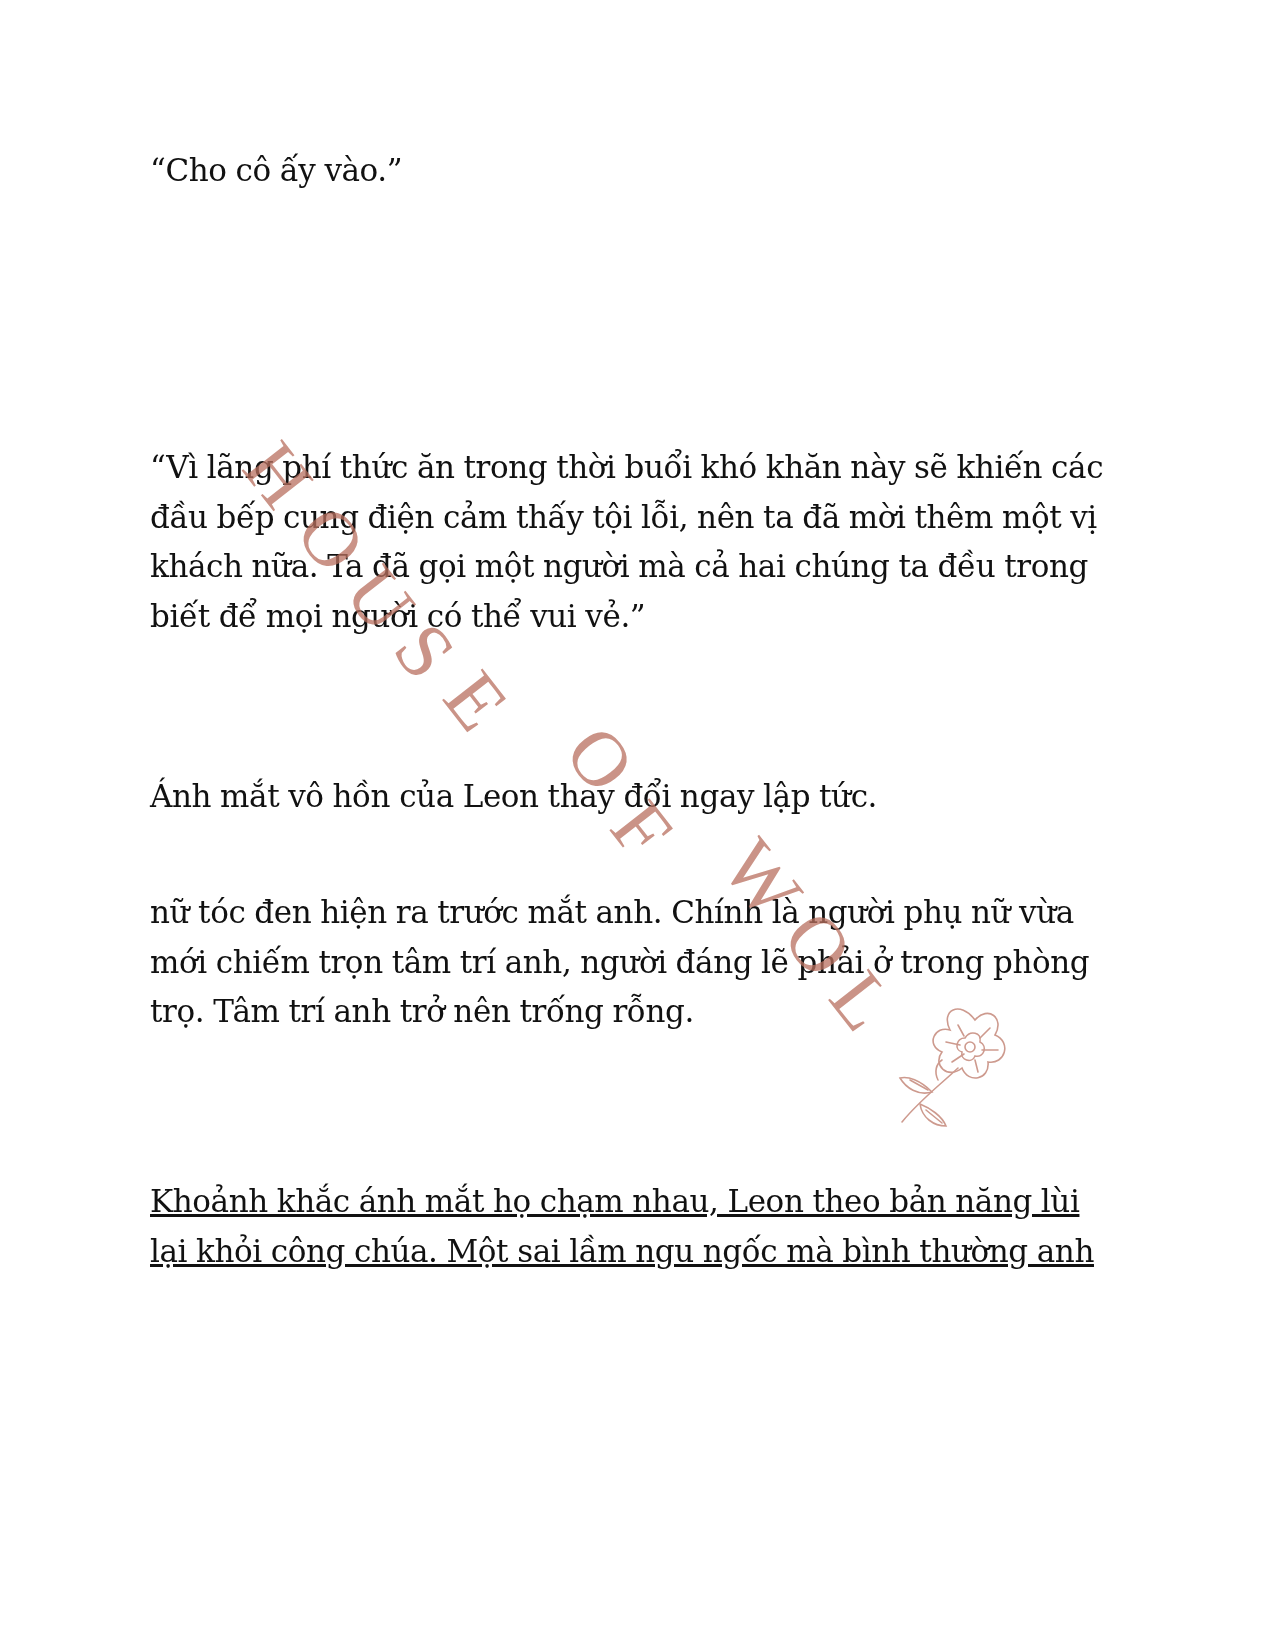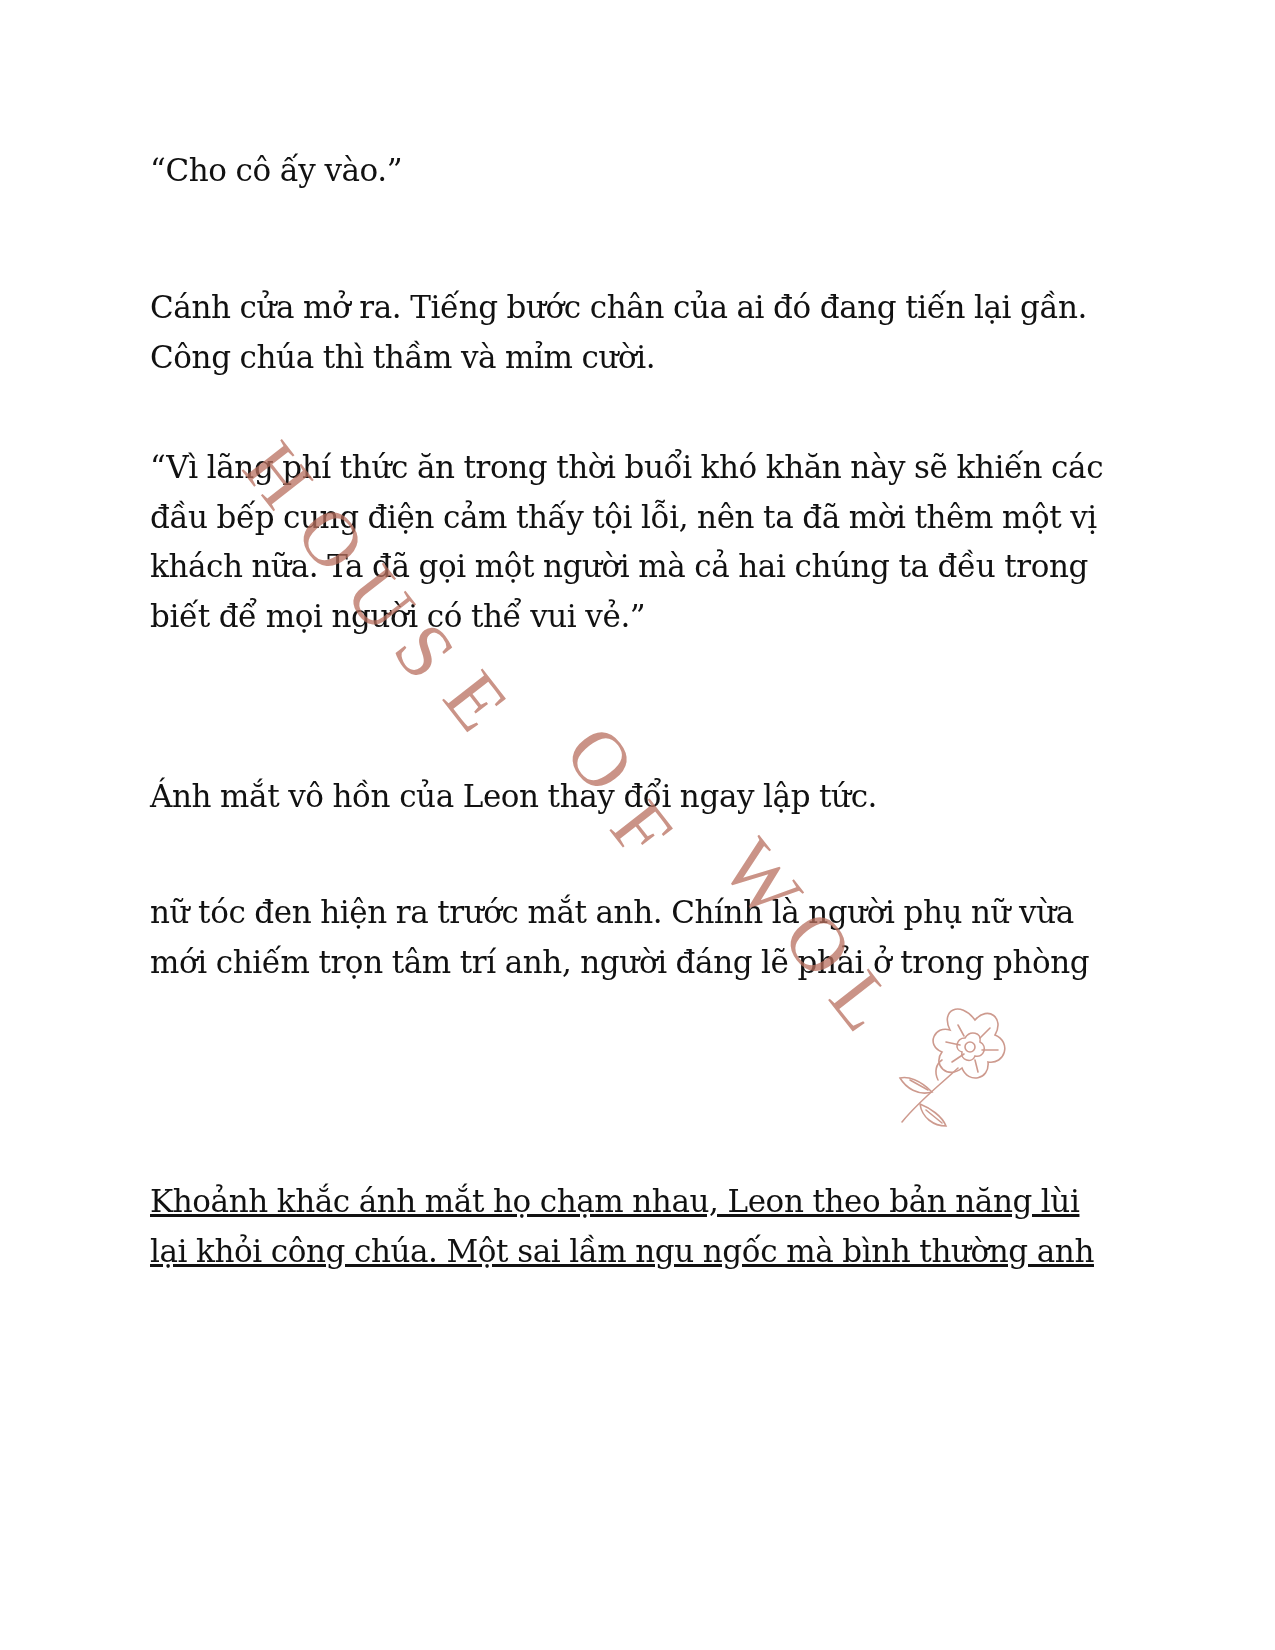--- a/index.html
+++ b/index.html
@@ -67,39 +67,36 @@
   </style>
 </head>
 <body>
 
 <div class="page">
 
   <p class="para" id="p1">
     <span class="line">“Cho cô ấy vào.”</span>
   </p>
 
-  <p class="para" id="p2">
-    <span class="line">Cánh cửa mở ra. Tiếng bước chân của ai đó đang tiến lại gần.</span>
-    <span class="line">Công chúa thì thầm và mỉm cười.</span>
-  </p>
 
   <p class="para" id="p3">
     <span class="line">“Vì lãng phí thức ăn trong thời buổi khó khăn này sẽ khiến các</span>
     <span class="line">đầu bếp cung điện cảm thấy tội lỗi, nên ta đã mời thêm một vị</span>
     <span class="line">khách nữa. Ta đã gọi một người mà cả hai chúng ta đều trong</span>
     <span class="line">biết để mọi người có thể vui vẻ.”</span>
   </p>
 
   <p class="para" id="p4">
     <span class="line">Ánh mắt vô hồn của Leon thay đổi ngay lập tức.</span>
   </p>
 
   <p class="para" id="p5">
     <span class="line">nữ tóc đen hiện ra trước mắt anh. Chính là người phụ nữ vừa</span>
     <span class="line">mới chiếm trọn tâm trí anh, người đáng lẽ phải ở trong phòng</span>
+    <span class="line">trọ. Tâm trí anh trở nên trống rỗng.</span>
   </p>
 
   <p class="para" id="p6">
     <span class="line">Khoảnh khắc ánh mắt họ chạm nhau, Leon theo bản năng lùi</span>
     <span class="line">lại khỏi công chúa. Một sai lầm ngu ngốc mà bình thường anh</span>
   </p>
 
   <div class="watermark">
     <span class="wm-letter" style="left:250px;top:436px;transform:rotate(52deg);">H</span>
     <span class="wm-letter" style="left:303px;top:500px;transform:rotate(52deg);">O</span>

